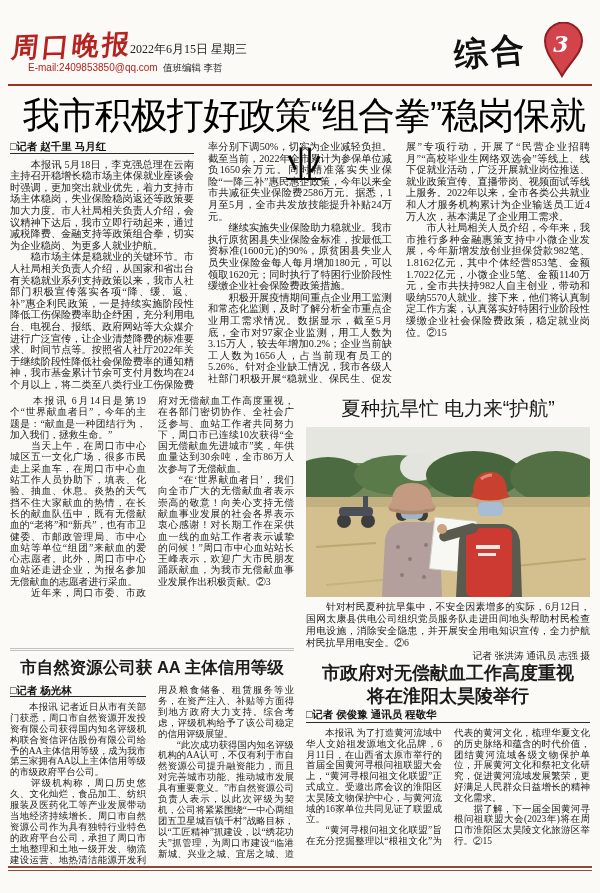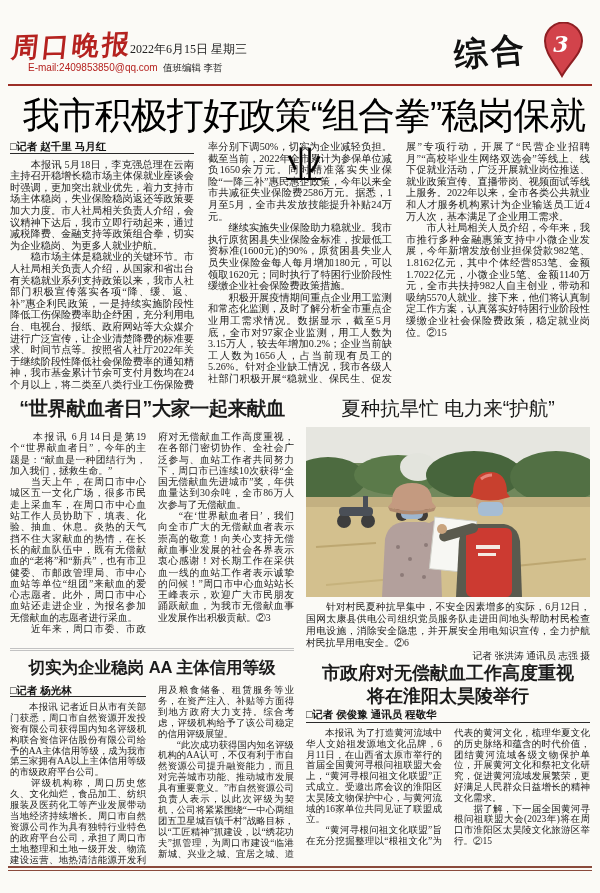--- a/index.html
+++ b/index.html
@@ -93,21 +93,20 @@
   <section class="main-article">
     <div class="byline">□记者 赵千里 马月红</div>
     <div class="body-text">　　本报讯 5月18日，李克强总理在云南主持召开稳增长稳市场主体保就业座谈会时强调，更加突出就业优先，着力支持市场主体稳岗，失业保险稳岗返还等政策要加大力度。市人社局相关负责人介绍，会议精神下达后，我市立即行动起来，通过减税降费、金融支持等政策组合拳，切实为企业稳岗、为更多人就业护航。
 　　稳市场主体是稳就业的关键环节。市人社局相关负责人介绍，从国家和省出台有关稳就业系列支持政策以来，我市人社部门积极宣传落实各项“降、缓、返、补”惠企利民政策，一是持续实施阶段性降低工伤保险费率助企纾困，充分利用电台、电视台、报纸、政府网站等大众媒介进行广泛宣传，让企业清楚降费的标准要求、时间节点等。按照省人社厅2022年关于继续阶段性降低社会保险费率的通知精神，我市基金累计节余可支付月数均在24个月以上，将二类至八类行业工伤保险费率分别下调50%，切实为企业减轻负担。截至当前，2022年全市累计为参保单位减负1650余万元。同时精准落实失业保险“一降三补”惠民惠企政策，今年以来全市共减征失业保险费2586万元。据悉，1月至5月，全市共发放技能提升补贴24万元。
 　　继续实施失业保险助力稳就业。我市执行原贫困县失业保险金标准，按最低工资标准(1600元)的90%，原贫困县失业人员失业保险金每人每月增加180元，可以领取1620元；同时执行了特困行业阶段性缓缴企业社会保险费政策措施。
 　　积极开展疫情期间重点企业用工监测和常态化监测，及时了解分析全市重点企业用工需求情况。数据显示，截至5月底，全市对97家企业监测，用工人数为3.15万人，较去年增加0.2%；企业当前缺工人数为1656人，占当前现有员工的5.26%。针对企业缺工情况，我市各级人社部门积极开展“稳就业、保民生、促发展”专项行动，开展了“民营企业招聘月”“高校毕业生网络双选会”等线上、线下促就业活动，广泛开展就业岗位推送、就业政策宣传、直播带岗、视频面试等线上服务。2022年以来，全市各类公共就业和人才服务机构累计为企业输送员工近4万人次，基本满足了企业用工需求。
 　　市人社局相关人员介绍，今年来，我市推行多种金融惠策支持中小微企业发展，今年新增发放创业担保贷款982笔、1.8162亿元，其中个体经营853笔、金额1.7022亿元，小微企业5笔、金额1140万元，全市共扶持982人自主创业，带动和吸纳5570人就业。接下来，他们将认真制定工作方案，认真落实好特困行业阶段性缓缴企业社会保险费政策，稳定就业岗位。②15</div>
   </section>
 
   <section class="sec-blood">
-    <h2>“世界献血者日”大家一起来献血</h2>
     <div class="blood-cols">
       <div class="body-text">　　本报讯 6月14日是第19个“世界献血者日”，今年的主题是：“献血是一种团结行为，加入我们，拯救生命。”
 　　当天上午，在周口市中心城区五一文化广场，很多市民走上采血车，在周口市中心血站工作人员协助下，填表、化验、抽血、休息。炎热的天气挡不住大家献血的热情，在长长的献血队伍中，既有无偿献血的“老将”和“新兵”，也有市卫健委、市邮政管理局、市中心血站等单位“组团”来献血的爱心志愿者。此外，周口市中心血站还走进企业，为报名参加无偿献血的志愿者进行采血。
 　　近年来，周口市委、市政府对无偿献血工作高度重视，在各部门密切协作、全社会广泛参与、血站工作者共同努力下，周口市已连续10次获得“全国无偿献血先进城市”奖，年供血量达到30余吨，全市86万人次参与了无偿献血。
 　　“在‘世界献血者日’，我们向全市广大的无偿献血者表示崇高的敬意！向关心支持无偿献血事业发展的社会各界表示衷心感谢！对长期工作在采供血一线的血站工作者表示诚挚的问候！”周口市中心血站站长王峰表示，欢迎广大市民朋友踊跃献血，为我市无偿献血事业发展作出积极贡献。②3</div>
     </div>
   </section>
 
   <section class="sec-power">
     <h2>夏种抗旱忙 电力来“护航”</h2>
@@ -156,21 +155,21 @@
         <path d="M167 66 Q167 45 184 45 Q201 45 201 66 L204 70 Q184 77 164 70 Z" fill="#c8402e"></path>
         <path d="M175 52 Q180 48 186 48" stroke="#e8857a" stroke-width="3" fill="none"></path>
       </svg>
     </div>
     <div class="caption">　　针对村民夏种抗旱集中，不安全因素增多的实际，6月12日，国网太康县供电公司组织党员服务队走进田间地头帮助村民检查用电设施，消除安全隐患，并开展安全用电知识宣传，全力护航村民抗旱用电安全。②6</div>
     <div class="credit">记者 张洪涛 通讯员 志强 摄</div>
   </section>
 
   <div class="divider-left"></div>
   <section class="sec-credit">
-    <h2>切实为企业稳岗 AA 主体信用等级</h2>
+    <h2>市自然资源公司获 AA 主体信用等级</h2>
     <div class="credit-cols">
       <div class="byline">□记者 杨光林</div>
       <div class="body-text">　　本报讯 记者近日从市有关部门获悉，周口市自然资源开发投资有限公司获得国内知名评级机构联合资信评估股份有限公司给予的AA主体信用等级，成为我市第三家拥有AA以上主体信用等级的市级政府平台公司。
 　　评级机构称，周口历史悠久、文化灿烂，食品加工、纺织服装及医药化工等产业发展带动当地经济持续增长。周口市自然资源公司作为具有独特行业特色的政府平台公司，承担了周口市土地整理和土地一级开发、物流建设运营、地热清洁能源开发利用及粮食储备、租赁服务等业务，在资产注入、补贴等方面得到地方政府大力支持。综合考虑，评级机构给予了该公司稳定的信用评级展望。
 　　“此次成功获得国内知名评级机构的AA认可，不仅有利于市自然资源公司提升融资能力，而且对完善城市功能、推动城市发展具有重要意义。”市自然资源公司负责人表示，以此次评级为契机，公司将紧紧围绕“一中心两组团五卫星城百镇千村”战略目标，以“工匠精神”抓建设，以“绣花功夫”抓管理，为周口市建设“临港新城、兴业之城、宜居之城、道德名城、生态之城”贡献力量。②13</div>
     </div>
   </section>
 
   <section class="sec-gen">
     <h2>

